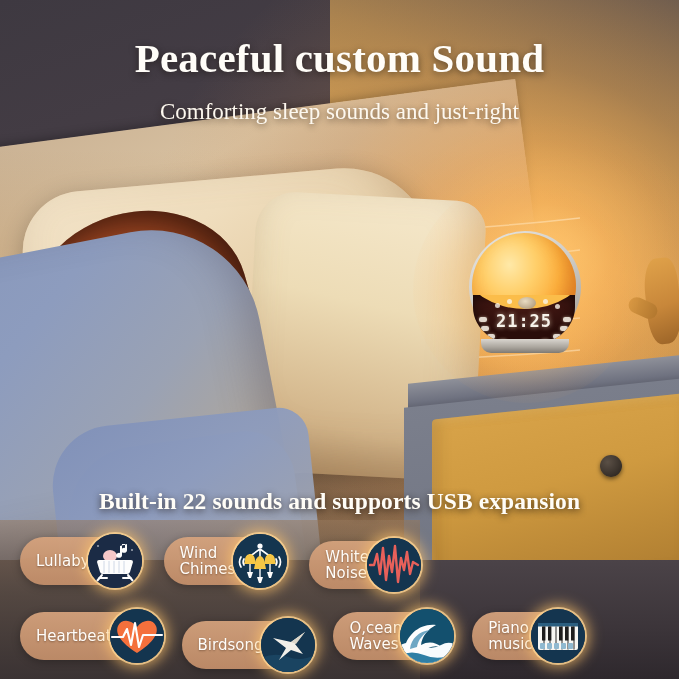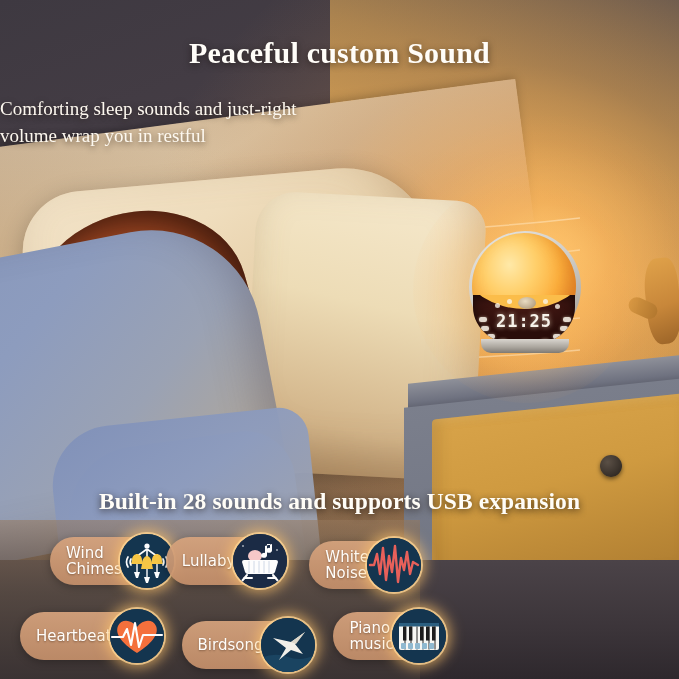--- a/index.html
+++ b/index.html
@@ -241,31 +241,31 @@
     position:absolute;width:5px;height:5px;border-radius:50%;
     background:rgba(250,244,232,0.8);
   }
 
   
   #headline{
     position:absolute;left:0;right:0;top:38px;
     text-align:center;
     font-family:"Liberation Serif","DejaVu Serif",serif;
     font-weight:bold;
-    font-size:30px;
+    font-size:41px;
     line-height:1.0;
     color:#fffdf8;
     letter-spacing:0.2px;
     text-shadow:0 2px 7px rgba(20,14,10,0.55);
   }
   #sub{
     position:absolute;left:0;right:0;top:96px;
-    text-align:left;
+    text-align:center;
     font-family:"Liberation Serif","DejaVu Serif",serif;
-    font-size:19px;
+    font-size:23px;
     line-height:1.42;
     color:#fdf8ef;
     text-shadow:0 2px 6px rgba(30,20,12,0.6);
   }
   #banner{
     position:absolute;left:0;right:0;top:488px;
     text-align:center;
     font-family:"Liberation Serif","DejaVu Serif",serif;
     font-weight:bold;
     font-size:23.5px;
@@ -395,55 +395,24 @@
       <div class="lamp-btn" style="left:80px;top:39px;"></div>
       <div class="lamp-btn" style="left:87px;top:31px;"></div>
       <div class="lamp-btn" style="left:90px;top:22px;"></div>
     </div>
     <div id="lamp-base"></div>
   </div>
 
   <div id="headline">Peaceful custom Sound</div>
   <div id="sub">
     <div>Comforting sleep sounds and just-right</div>
-    <div>volume wrap you in restful</div>
   </div>
-  <div id="banner">Built-in 28 sounds and supports USB expansion</div>
+  <div id="banner">Built-in 22 sounds and supports USB expansion</div>
 
   <div class="pill-row" id="row1" style="padding-left: 20px;">
-      <div class="pill" style="margin-left: 30px;">
-        <div class="pill-label">Wind
-Chimes</div>
-        <div class="pill-icon">
-          <svg viewBox="0 0 54 54">
-      <rect width="54" height="54" fill="#14354f"></rect>
-      <circle cx="27" cy="12" r="2.6" fill="#fdfdfd"></circle>
-      <g stroke="#fdfdfd" stroke-width="1.6" fill="none">
-        <path d="M27,15 L16,23 M27,15 L38,23 M27,15 L27,24"></path>
-      </g>
-      <path d="M12,26 c0,-4 3,-6 5,-6 c2,0 5,2 5,6 l1,4 h-12 z" fill="#f6c645"></path>
-      <path d="M22,30 c0,-5 3,-8 5,-8 c2,0 5,3 5,8 l1,5 h-12 z" fill="#f6c645"></path>
-      <path d="M32,26 c0,-4 3,-6 5,-6 c2,0 5,2 5,6 l1,4 h-12 z" fill="#f6c645"></path>
-      <g stroke="#fdfdfd" stroke-width="1.4">
-        <path d="M17,30 v8 M27,35 v8 M37,30 v8"></path>
-      </g>
-      <g fill="#fdfdfd">
-        <path d="M14,38 l6,0 l-2,6 l-2,0 z"></path>
-        <path d="M24,43 l6,0 l-2,6 l-2,0 z"></path>
-        <path d="M34,38 l6,0 l-2,6 l-2,0 z"></path>
-      </g>
-      <g stroke="#fdfdfd" stroke-width="1.7" fill="none" stroke-linecap="round">
-        <path d="M8,23 a6,8 0 0 0 0,10"></path>
-        <path d="M11,25 a4,5 0 0 0 0,6"></path>
-        <path d="M46,23 a6,8 0 0 1 0,10"></path>
-        <path d="M43,25 a4,5 0 0 1 0,6"></path>
-      </g>
-          </svg>
-        </div>
-      </div>
       <div class="pill">
         <div class="pill-label">Lullaby</div>
         <div class="pill-icon">
           <svg viewBox="0 0 54 54">
       <rect width="54" height="54" fill="#1b2b45"></rect>
       <circle cx="10" cy="12" r="1" fill="#fff" opacity=".6"></circle>
       <circle cx="44" cy="16" r="1" fill="#fff" opacity=".6"></circle>
       <circle cx="14" cy="44" r="1" fill="#fff" opacity=".5"></circle>
       <circle cx="40" cy="43" r="1" fill="#fff" opacity=".5"></circle>
       <ellipse cx="22" cy="22" rx="7" ry="6" fill="#f6c8c8"></ellipse>
@@ -451,20 +420,50 @@
       <g stroke="#cfd8e6" stroke-width="1">
         <path d="M16,27 v12 M21,27 v12 M26,27 v12 M31,27 v12 M36,27 v12"></path>
       </g>
       <g stroke="#fdfdfd" stroke-width="2" stroke-linecap="round">
         <path d="M14,41 l-5,6 M40,41 l5,6 M11,44 h8 M35,44 h8"></path>
       </g>
       <path d="M34,10 l0,11 a3,2.5 0 1 1 -2,-2 l0,-7 l7,-2 l0,6 a3,2.5 0 1 1 -2,-2 l0,-4 z" fill="#fdfdfd"></path>
           </svg>
         </div>
       </div>
+      <div class="pill" style="margin-left: 30px;">
+        <div class="pill-label">Wind
+Chimes</div>
+        <div class="pill-icon">
+          <svg viewBox="0 0 54 54">
+      <rect width="54" height="54" fill="#14354f"></rect>
+      <circle cx="27" cy="12" r="2.6" fill="#fdfdfd"></circle>
+      <g stroke="#fdfdfd" stroke-width="1.6" fill="none">
+        <path d="M27,15 L16,23 M27,15 L38,23 M27,15 L27,24"></path>
+      </g>
+      <path d="M12,26 c0,-4 3,-6 5,-6 c2,0 5,2 5,6 l1,4 h-12 z" fill="#f6c645"></path>
+      <path d="M22,30 c0,-5 3,-8 5,-8 c2,0 5,3 5,8 l1,5 h-12 z" fill="#f6c645"></path>
+      <path d="M32,26 c0,-4 3,-6 5,-6 c2,0 5,2 5,6 l1,4 h-12 z" fill="#f6c645"></path>
+      <g stroke="#fdfdfd" stroke-width="1.4">
+        <path d="M17,30 v8 M27,35 v8 M37,30 v8"></path>
+      </g>
+      <g fill="#fdfdfd">
+        <path d="M14,38 l6,0 l-2,6 l-2,0 z"></path>
+        <path d="M24,43 l6,0 l-2,6 l-2,0 z"></path>
+        <path d="M34,38 l6,0 l-2,6 l-2,0 z"></path>
+      </g>
+      <g stroke="#fdfdfd" stroke-width="1.7" fill="none" stroke-linecap="round">
+        <path d="M8,23 a6,8 0 0 0 0,10"></path>
+        <path d="M11,25 a4,5 0 0 0 0,6"></path>
+        <path d="M46,23 a6,8 0 0 1 0,10"></path>
+        <path d="M43,25 a4,5 0 0 1 0,6"></path>
+      </g>
+          </svg>
+        </div>
+      </div>
       <div class="pill" style="margin-left: 30px; margin-top: 8px;">
         <div class="pill-label">White
 Noise</div>
         <div class="pill-icon">
           <svg viewBox="0 0 54 54">
       <rect width="54" height="54" fill="#14354f"></rect>
       <path d="M3,27 L7,27 L10,16 L13,36 L16,10 L19,42 L22,18 L25,34 L28,8 L31,44 L34,20 L37,32 L40,14 L43,36 L46,24 L51,27" fill="none" stroke="#e8605a" stroke-width="2.4" stroke-linejoin="round" stroke-linecap="round"></path>
           </svg>
         </div>
       </div>
@@ -481,20 +480,33 @@
         </div>
       </div>
       <div class="pill" style="margin-left: 26px; margin-top: 18px;">
         <div class="pill-label">Birdsong</div>
         <div class="pill-icon">
           <svg viewBox="0 0 54 54">
       <rect width="54" height="54" fill="#14354f"></rect>
       <path d="M0,40 q14,-6 27,-1 q13,5 27,-2 v17 h-54 z" fill="#1a4461"></path>
       <path d="M44,14 L30,24 L12,20 L25,30 L18,42 L30,32 L42,36 L34,26 z" fill="#f2efe8"></path>
       <path d="M44,14 L30,24 L35,26 z" fill="#dcd6c9"></path>
+          </svg>
+        </div>
+      </div>
+      <div class="pill" style="margin-left: 26px;">
+        <div class="pill-label">O,cean
+Waves</div>
+        <div class="pill-icon">
+          <svg viewBox="0 0 54 54">
+      <rect width="54" height="54" fill="#13506e"></rect>
+      <path d="M0,36 q10,-5 19,0 q11,6 22,0 q7,-4 13,-1 v19 h-54 z" fill="#f7fbfd"></path>
+      <path d="M4,42 C6,26 20,14 36,16 C28,20 22,27 21,36 C28,32 36,33 41,38 C34,36 27,38 22,44 C16,50 8,49 4,42 z" fill="#fdfdfd"></path>
+      <path d="M10,40 C11,30 19,22 30,21 C23,25 18,31 17,38 z" fill="#6ea7c4"></path>
+      <path d="M0,46 q12,-5 24,0 q14,6 30,-1 v9 h-54 z" fill="#2f7fa5"></path>
           </svg>
         </div>
       </div>
       <div class="pill" style="margin-left: 26px;">
         <div class="pill-label">Piano
 music</div>
         <div class="pill-icon">
           <svg viewBox="0 0 54 54">
       <rect width="54" height="54" fill="#14354f"></rect>
       <rect x="7" y="14" width="40" height="27" rx="2" fill="#f7f7f3"></rect>

